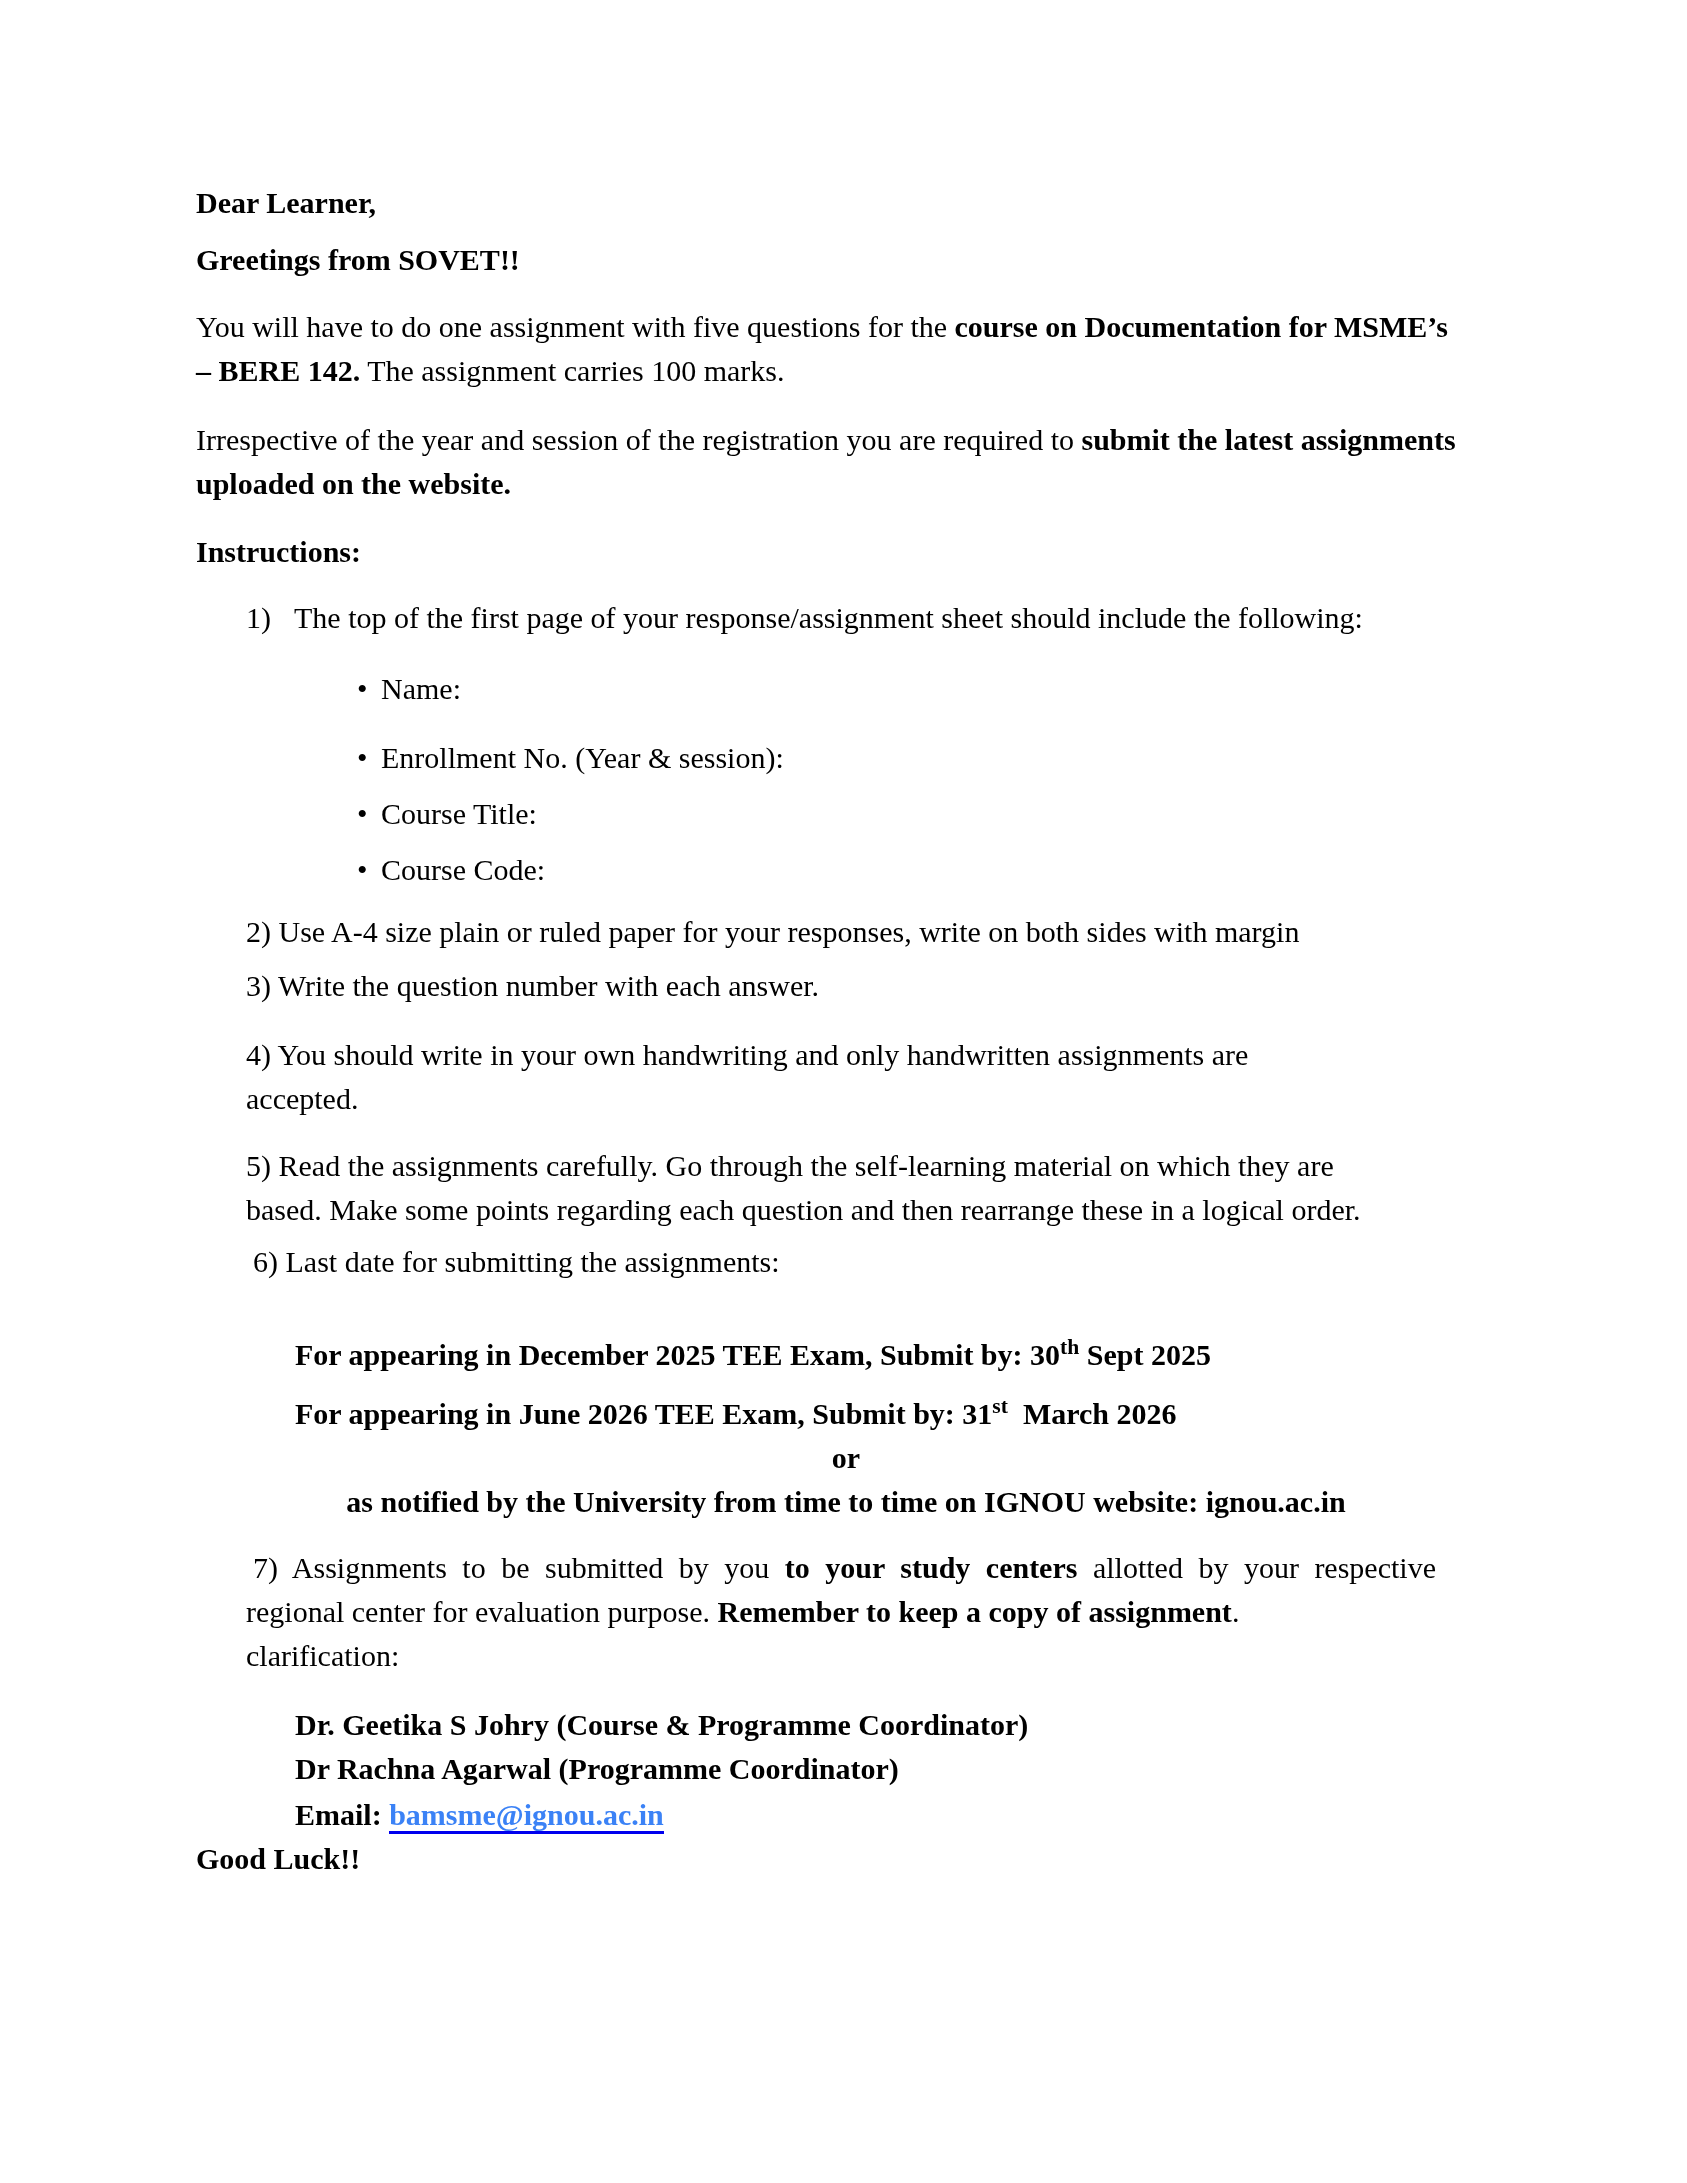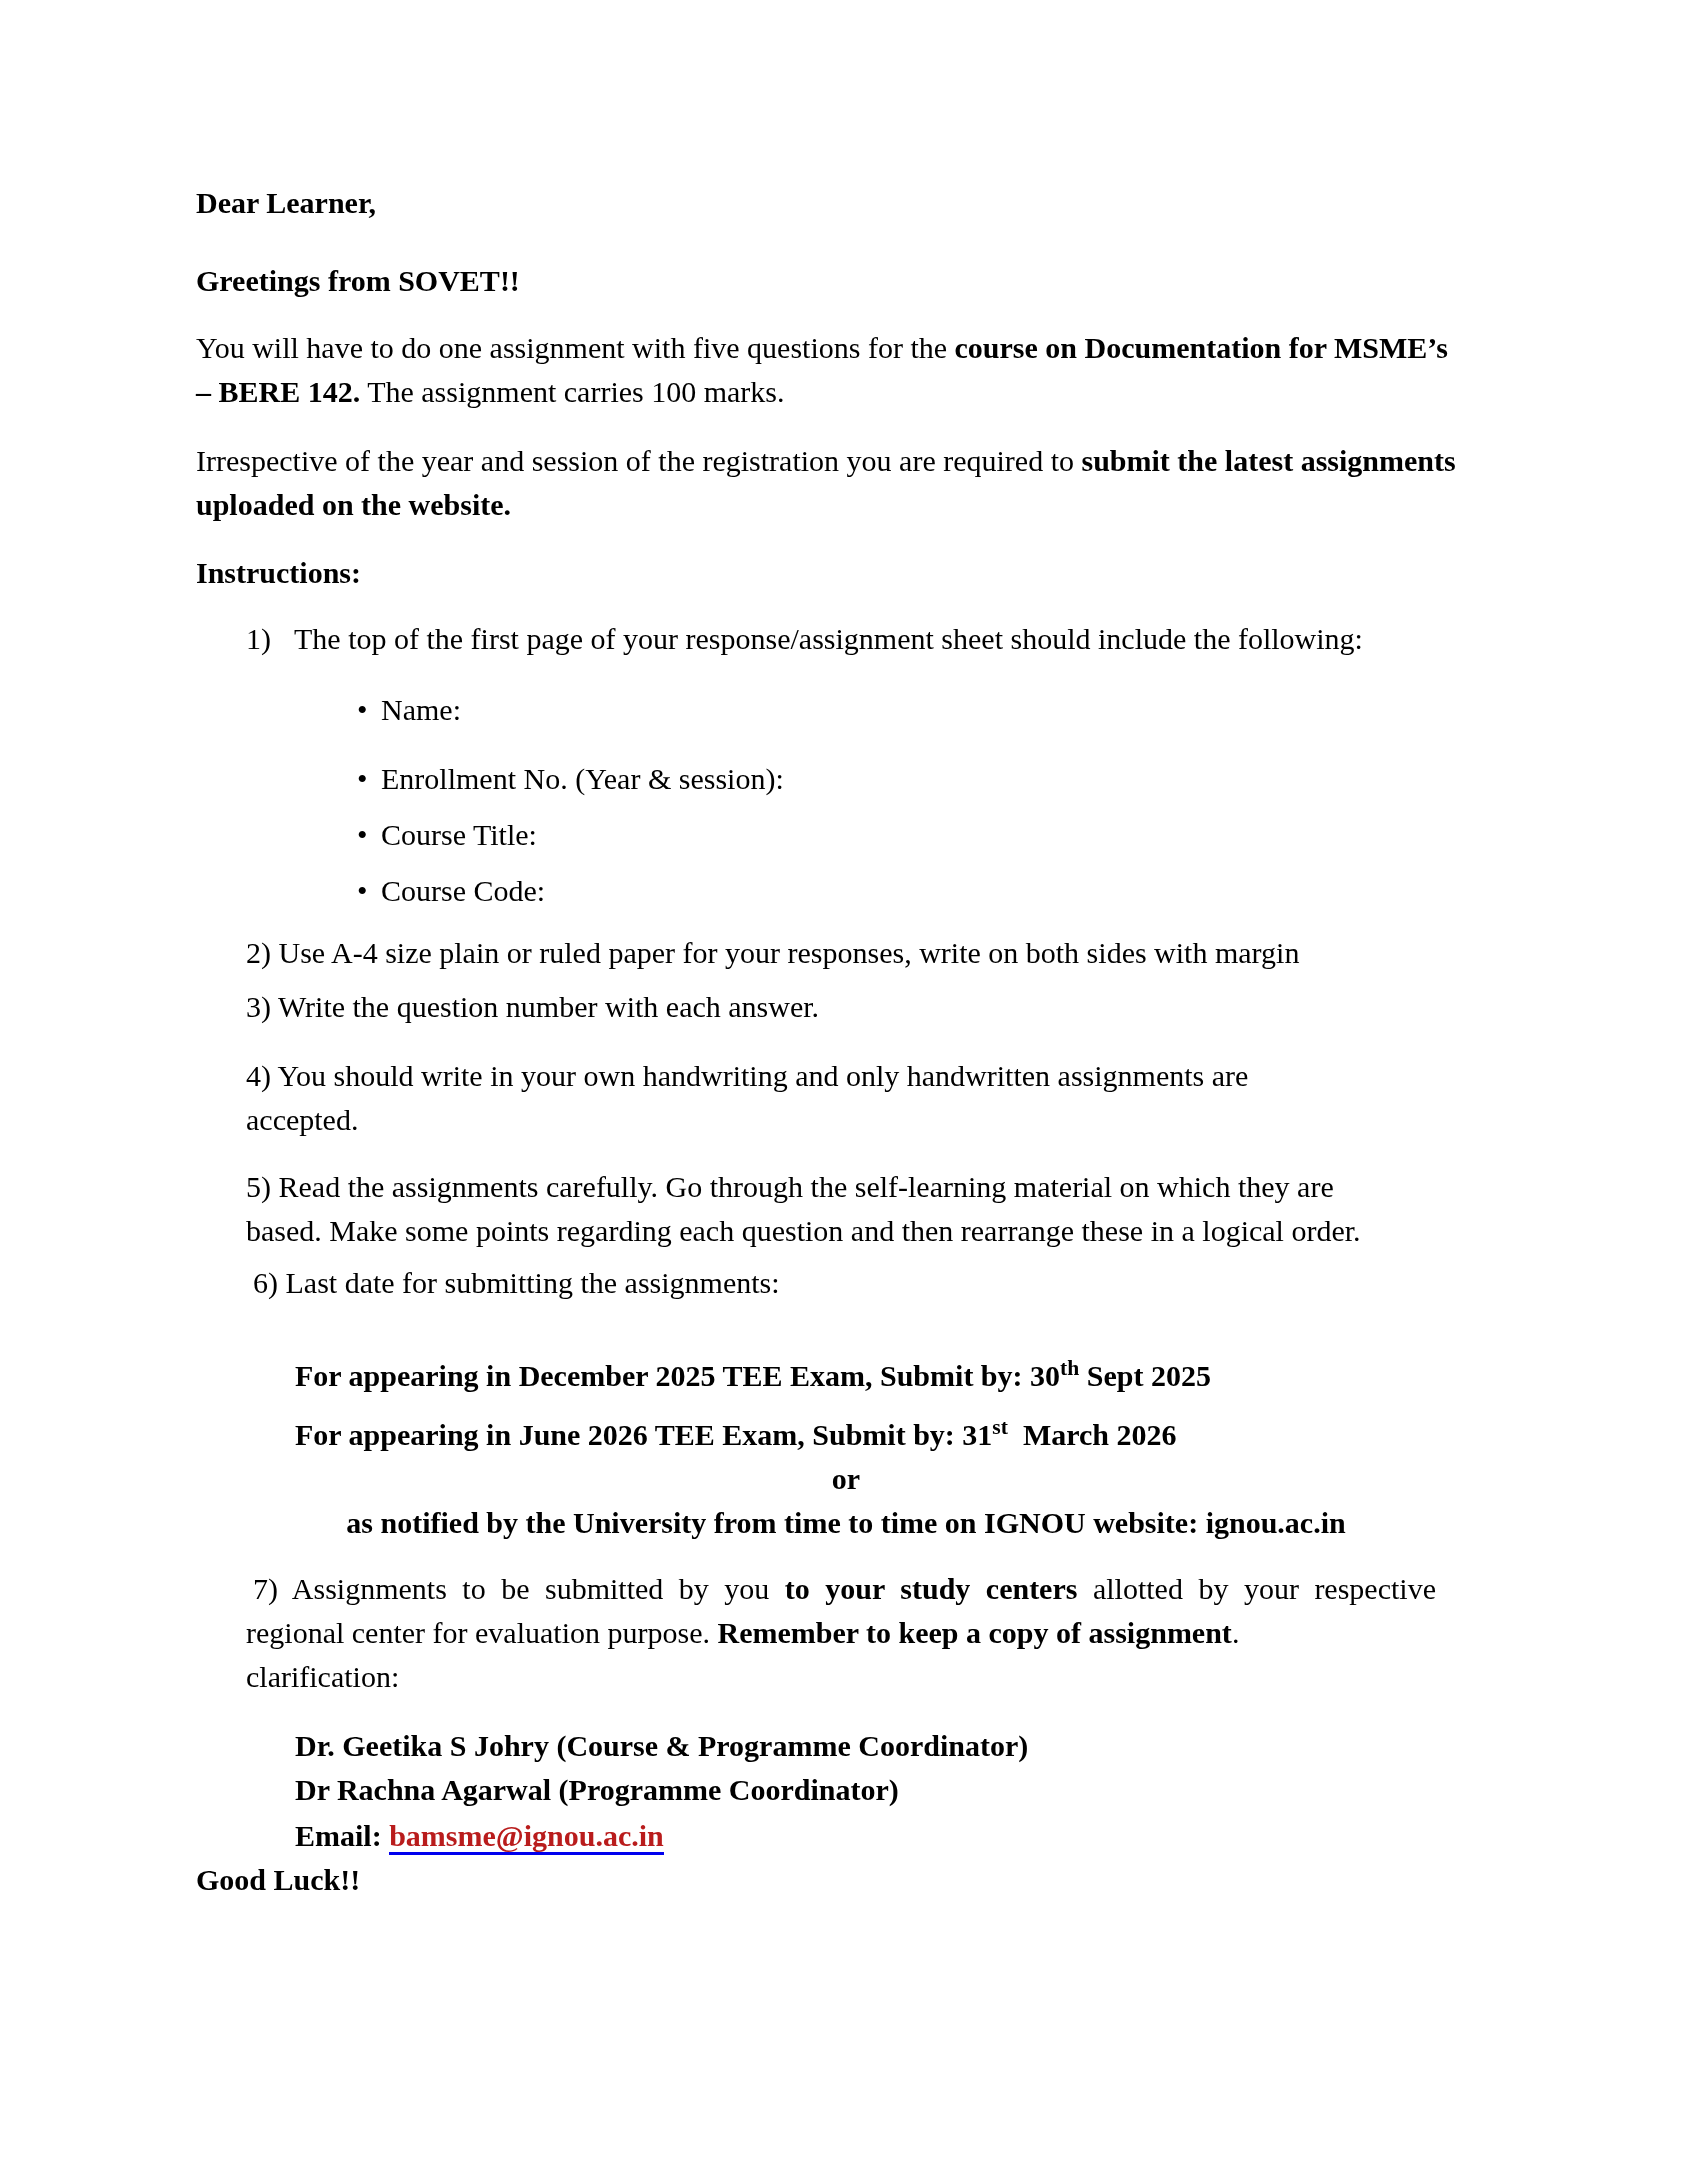--- a/index.html
+++ b/index.html
@@ -14,28 +14,28 @@
   .sup { vertical-align:super; font-size:0.72em; }
   .ind { margin-left:50px; }
   .ind-sp { margin-left:57px; }
   .bullet-line { margin-left:161px; }
   .num { display:inline-block; width:48px; }
   .marker { display:inline-block; width:24px; }
   .block { margin-left:99px; }
   .center { text-align:center; margin-right:79px; }
   .center-full { text-align:left; }
   .stretch { word-spacing:8px; }
-  .link { color:#b91c1c; border-bottom:3.3px solid #0000EE; text-decoration:none; cursor:pointer; }
+  .link { color:#3b82f6; border-bottom:3.3px solid #0000EE; text-decoration:none; cursor:pointer; }
 </style>
 </head>
 <body>
 
 <div class="page">
   <div class="line bold" style="margin-top:0">Dear Learner,</div>
-  <div class="line bold" style="margin-top:34px">Greetings from SOVET!!</div>
+  <div class="line bold" style="margin-top:13px">Greetings from SOVET!!</div>
 
   <div class="line" style="margin-top:22.5px"><span>You will have to do one assignment with five questions for the </span><span class="bold">course on Documentation for MSME’s</span></div>
   <div class="line"><span class="bold">– BERE 142.</span><span> The assignment carries 100 marks.</span></div>
 
   <div class="line" style="margin-top:25px"><span>Irrespective of the year and session of the registration you are required to </span><span class="bold">submit the latest assignments</span></div>
   <div class="line"><span class="bold">uploaded on the website.</span></div>
 
   <div class="line bold" style="margin-top:24px">Instructions:</div>
 
   <div class="line ind" style="margin-top:22.5px"><span class="num">1)</span><span>The top of the first page of your response/assignment sheet should include the following:</span></div>

